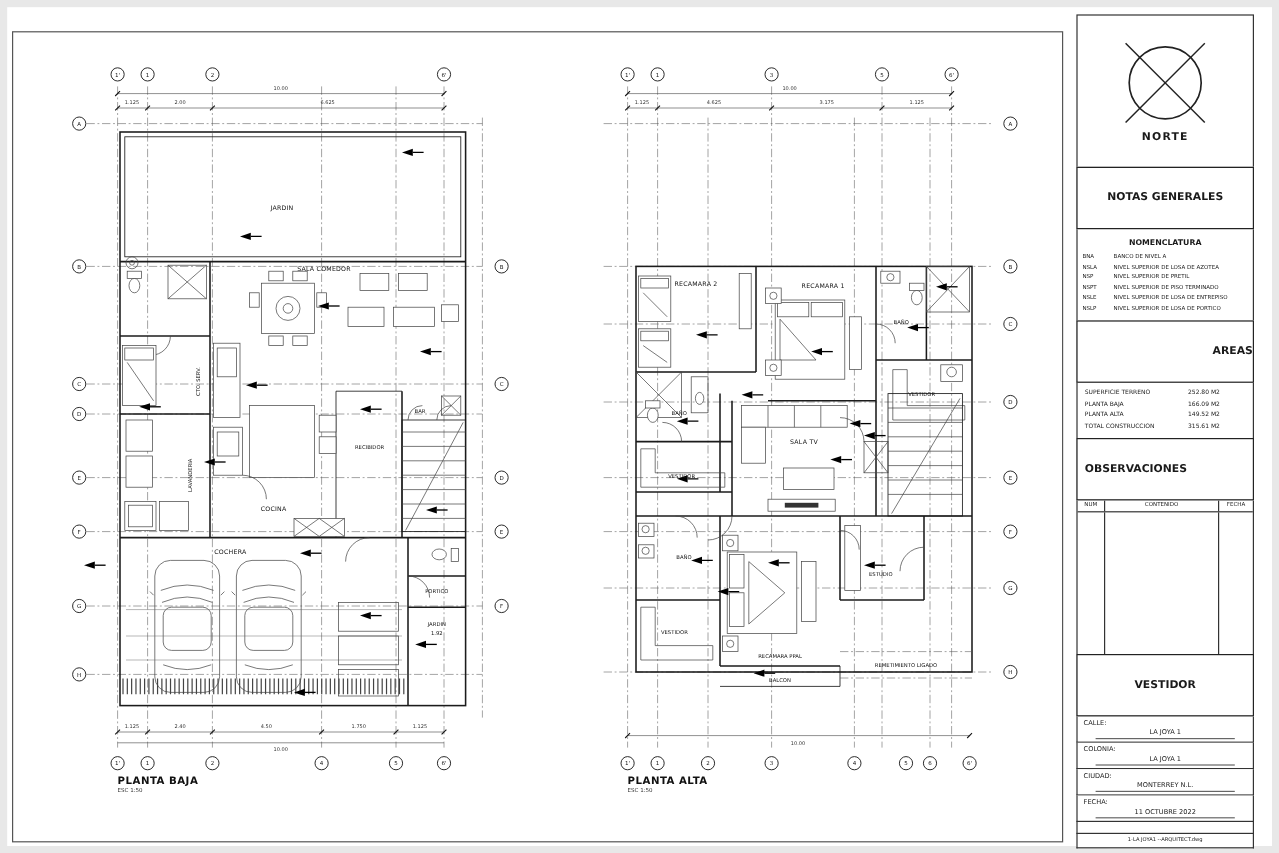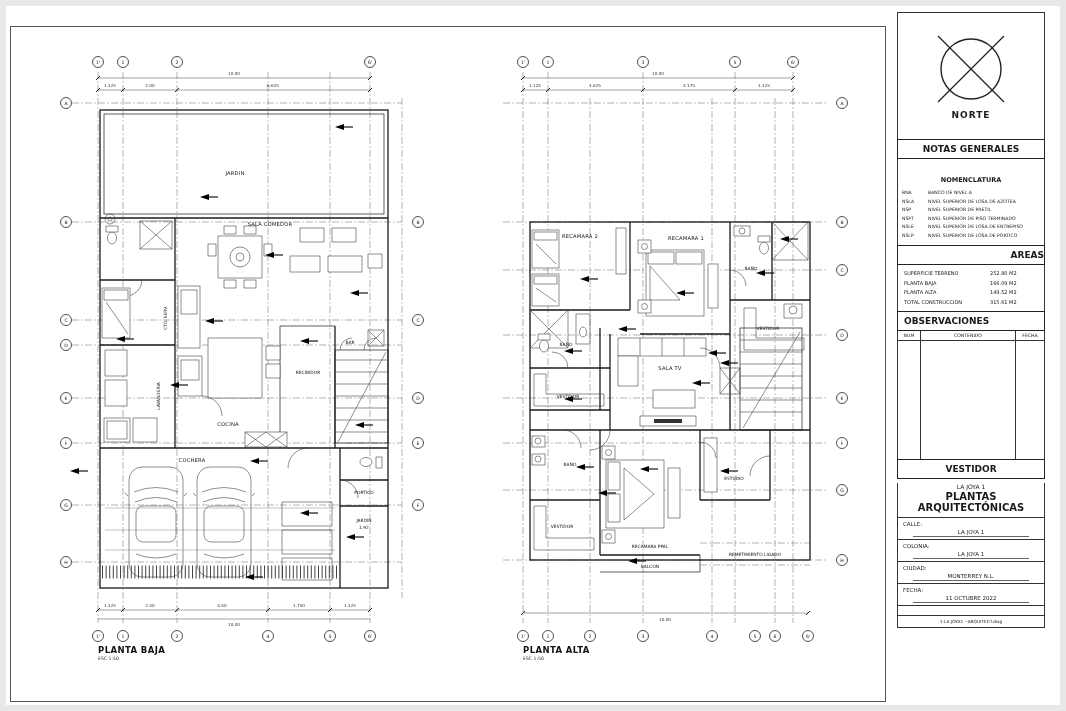--- a/index.html
+++ b/index.html
@@ -7,25 +7,25 @@
     width:1066px;height:711px;position:relative;overflow:hidden;
     background:#e8e8e8;
     font-family:"DejaVu Sans",sans-serif;color:#1a1a1a;
   }
   .sheet{position:absolute;left:6px;top:6px;right:6px;bottom:6px;background:#ffffff;}
   .drawframe{position:absolute;left:10px;top:26px;width:874px;height:674px;border:1px solid #555;background:#fff;}
   
   .tblock{position:absolute;left:897px;top:12px;width:148px;background:#fff;border-radius:28px;}
   .tb-box{border:1px solid #333;border-top:none;background:#fff;box-sizing:border-box;}
   .tb-box.first{border-top:1px solid #333;}
-  .tb-header{font-weight:bold;text-align:center;font-size:9px;padding:4px 0;border:1.5px solid #222;margin:-1px;position:relative;background:#fff;}
+  .tb-header{font-weight:bold;text-align:center;font-size:9px;padding:20px 0;border:1.5px solid #222;margin:-1px;position:relative;background:#fff;}
   .north-box{height:128px;display:flex;flex-direction:column;align-items:center;justify-content:center;}
   .north-label{font-size:9px;font-weight:bold;letter-spacing:1px;margin-top:4px;}
   .nomen{padding:3px 4px 5px 4px;}
-  .nomen-title{font-size:6.5px;font-weight:bold;text-align:center;margin:14px 0 5px 0;}
+  .nomen-title{font-size:6.5px;font-weight:bold;text-align:center;margin:4px 0 5px 0;}
   .nrow{display:flex;font-size:4.6px;line-height:8.5px;}
   .nrow .ab{width:26px;flex:none;}
   .nrow .ds{flex:1;}
   .areas-body{padding:4px 6px;}
   .arow{display:flex;font-size:5px;line-height:9.5px;}
   .arow .al{flex:1;}
   .arow .av{width:48px;flex:none;}
   .obs-cols{display:flex;border-bottom:1px solid #333;font-size:4.6px;text-align:center;}
   .obs-cols div{padding:2px 0;}
   .obs-c1{width:22px;border-right:1px solid #333;}
@@ -788,24 +788,20 @@
         <div class="b1"></div>
         <div class="b2"></div>
         <div class="b3"></div>
       </div>
   </div>
 
   <div class="tb-box">
     <div class="tb-header">VESTIDOR</div>
   </div>
 
-  <div class="tb-box">
-    <div class="proj-name">LA JOYA 1</div>
-    <div class="proj-title">PLANTAS ARQUITECTÓNICAS</div>
-  </div>
 
   <div class="tb-box fieldrow">
     <div class="f-label">CALLE:</div>
     <div class="f-value">LA JOYA 1</div>
   </div>
   <div class="tb-box fieldrow">
     <div class="f-label">COLONIA:</div>
     <div class="f-value">LA JOYA 1</div>
   </div>
   <div class="tb-box fieldrow">

